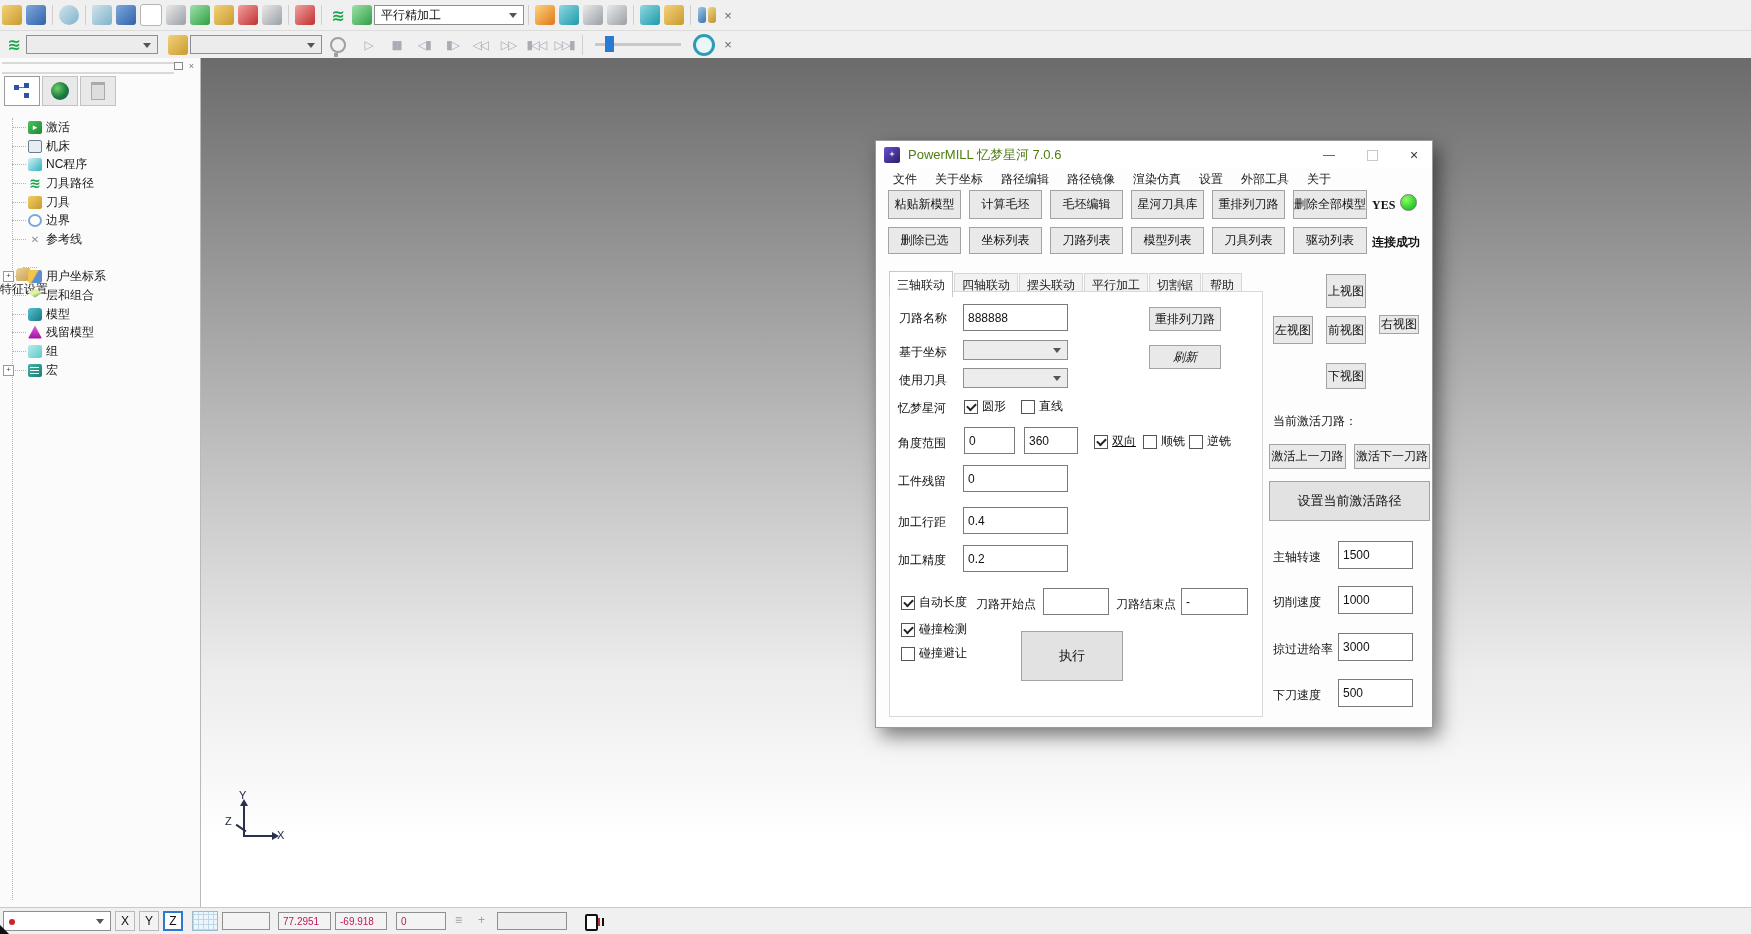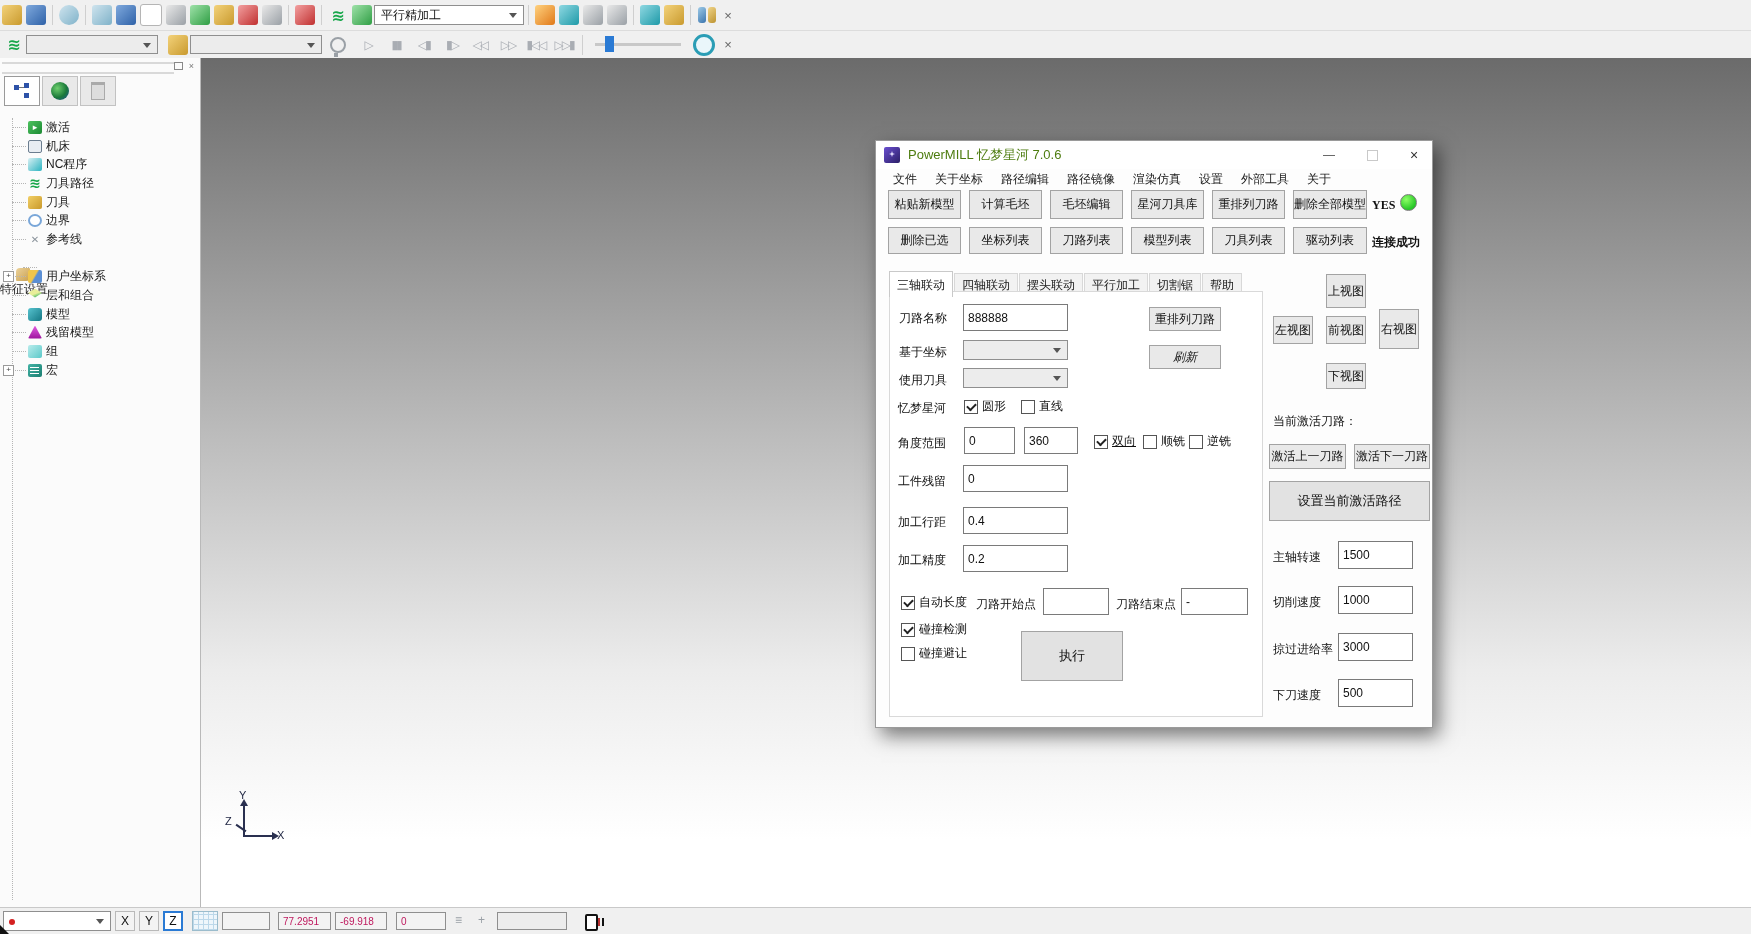--- a/index.html
+++ b/index.html
@@ -396,21 +396,21 @@
     </div>
   <div class="cbrow" style="left:25px;top:504px;">
       <span class="cb"></span>
       <span>碰撞避让</span>
     </div>
   <div class="wfbtn exe" style="left:145px;top:490px;width:102px;height:50px;">执行</div>
 
   <div class="wfbtn" style="left:450px;top:133px;width:40px;height:34px;">上视图</div>
   <div class="wfbtn" style="left:397px;top:175px;width:40px;height:28px;">左视图</div>
   <div class="wfbtn" style="left:450px;top:175px;width:40px;height:28px;">前视图</div>
-  <div class="wfbtn" style="left:503px;top:168px;width:40px;height:40px;">右视图</div>
+  <div class="wfbtn" style="left:503px;top:174px;width:40px;height:19px;">右视图</div>
   <div class="wfbtn" style="left:450px;top:222px;width:40px;height:26px;">下视图</div>
 
   <span class="flabel" style="left:397px;top:272px;">当前激活刀路：</span>
   <div class="wfbtn" style="left:393px;top:303px;width:77px;height:25px;">激活上一刀路</div>
   <div class="wfbtn" style="left:478px;top:303px;width:76px;height:25px;">激活下一刀路</div>
   <div class="wfbtn exe" style="left:393px;top:340px;width:161px;height:40px;">设置当前激活路径</div>
 
   <span class="flabel" style="left:397px;top:408px;">主轴转速</span>
   <input class="finput" style="left: 462px; top: 400px; width: 75px; height: 28px;" value="1500">
   <span class="flabel" style="left:397px;top:453px;">切削速度</span>

